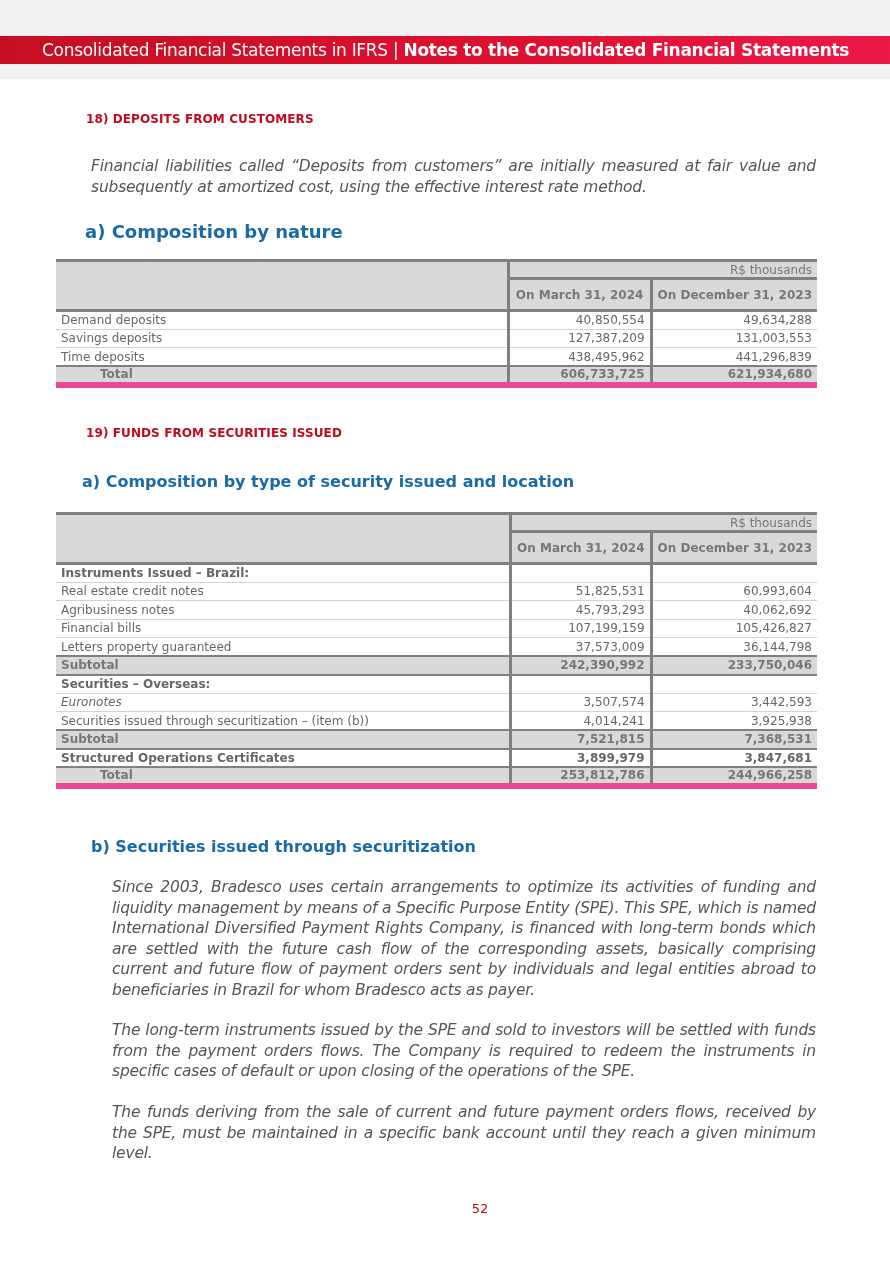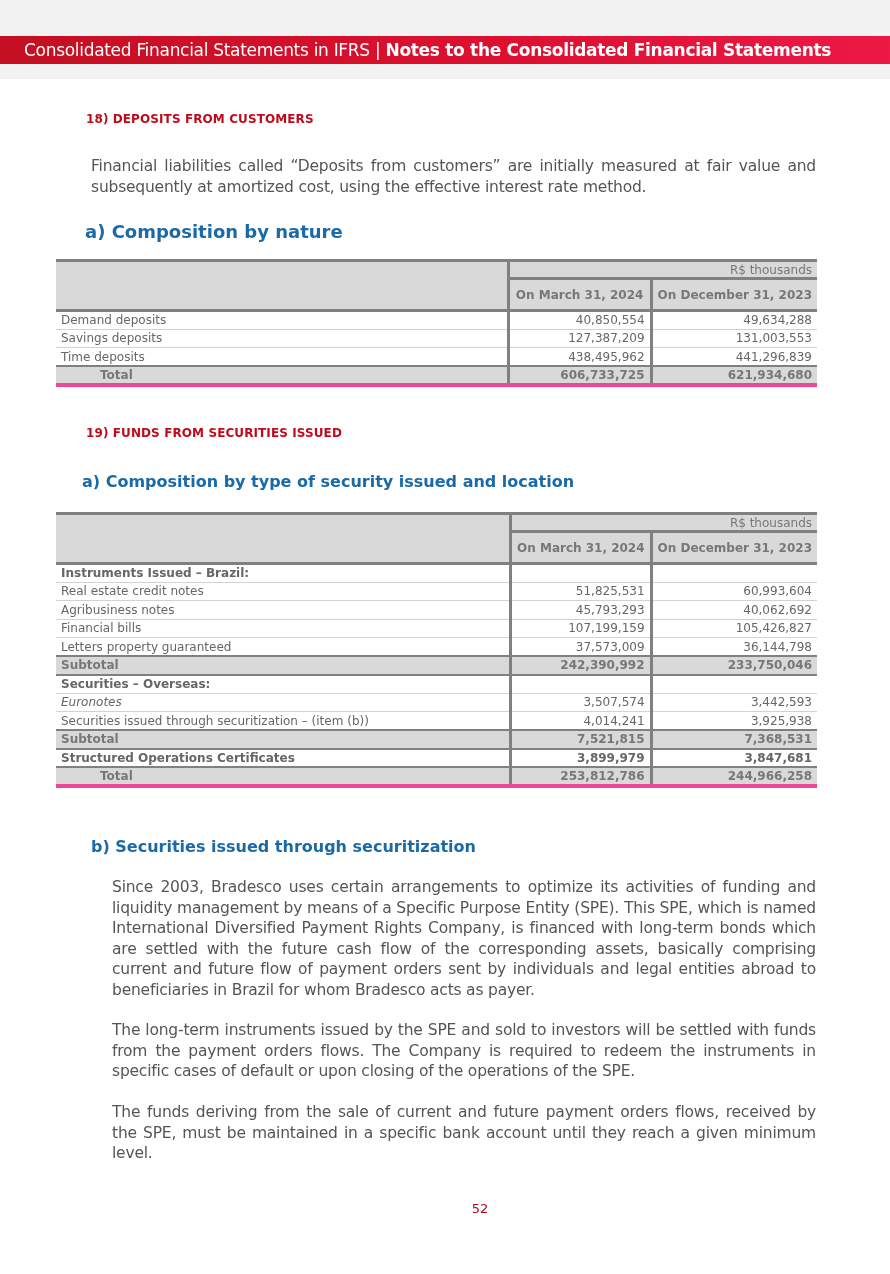--- a/index.html
+++ b/index.html
@@ -2,39 +2,39 @@
 <html><head>
 <meta charset="utf-8">
 <style>
   * { box-sizing: border-box; margin: 0; padding: 0; }
   html, body { width: 890px; height: 1274px; background: #ffffff; overflow: hidden; }
   body { font-family: "DejaVu Sans", sans-serif; color: #555; position: relative; }
 
   .top-strip { position: absolute; left: 0; top: 0; width: 890px; height: 36px; background: #f2f2f2; }
   .banner { position: absolute; left: 0; top: 36px; width: 890px; height: 28px;
     background: linear-gradient(90deg, #c40f22 0%, #dd1030 55%, #ec1846 100%);
-    color: #fff; font-size: 17px; line-height: 28px; padding-left: 24px; white-space: nowrap; letter-spacing: -0.3px; }
+    color: #fff; font-size: 17px; line-height: 28px; padding-left: 42px; white-space: nowrap; letter-spacing: -0.3px; }
   .banner b { font-weight: bold; }
   .under-strip { position: absolute; left: 0; top: 64px; width: 890px; height: 15px; background: #f2f2f2; }
 
   .h1 { position: absolute; color: #c00a1c; font-weight: bold; font-size: 12px; letter-spacing: 0.1px; }
   .h2 { position: absolute; color: #1a6aa8; font-weight: bold; font-size: 18px; }
   .h2.big { font-size: 16px; }
-  .para { position: absolute; color: #555; font-size: 15.5px; line-height: 20.5px; text-align: justify; letter-spacing: -0.2px; }
+  .para { position: absolute; color: #555; font-size: 15.5px; line-height: 20.5px; text-align: justify; letter-spacing: -0.2px; font-style: italic; }
 
   table.fin { position: absolute; border-collapse: collapse; font-size: 12px; color: #666; }
   table.fin td { height: 18.5px; padding: 0 5px; white-space: nowrap; border-bottom: 1px solid #d2d2d2; }
   table.fin td.num { text-align: right; border-left: 3px solid #808080; margin-top: 20px; }
   table.fin tr.hdr-top td { background: #d9d9d9; border-top: 3px solid #808080; border-bottom: 3px solid #808080; height: 18px; }
   table.fin tr.hdr-top td.unit { text-align: right; color: #777; }
   table.fin tr.hdr td { background: #d9d9d9; font-weight: bold; text-align: center; color: #777; height: 32px; line-height: 14px; border-bottom: 3px solid #808080; }
   table.fin td.blank-head { background: #d9d9d9; border-top: 3px solid #808080; border-bottom: 3px solid #808080; }
   table.fin tr.bold td { font-weight: bold; }
   table.fin tr.shade td { background: #d9d9d9; font-weight: bold; border-top: 2px solid #808080; border-bottom: 2px solid #808080; color: #777; }
-  table.fin tr.last td { border-bottom: 4px solid #ec4899; padding-left: 44px; }
+  table.fin tr.last td { border-bottom: 6px solid #ec4899; padding-left: 44px; }
   table.fin tr.italic td.lbl { font-style: italic; }
 
   .page-num { position: absolute; left: 0; width: 960px; top: 1201px; text-align: center; color: #b00a1a; font-size: 13px; }
 </style>
 </head>
 <body>
 
 <div class="top-strip"></div>
 <div class="banner">
   <span>Consolidated Financial Statements in IFRS | </span><b>Notes to the Consolidated Financial Statements</b>

